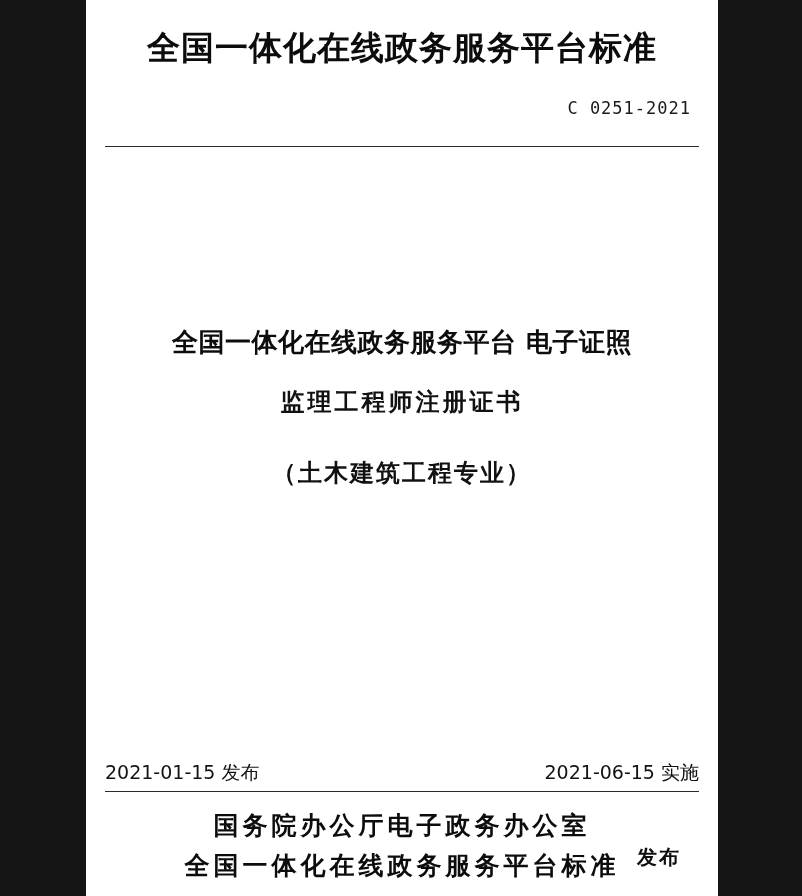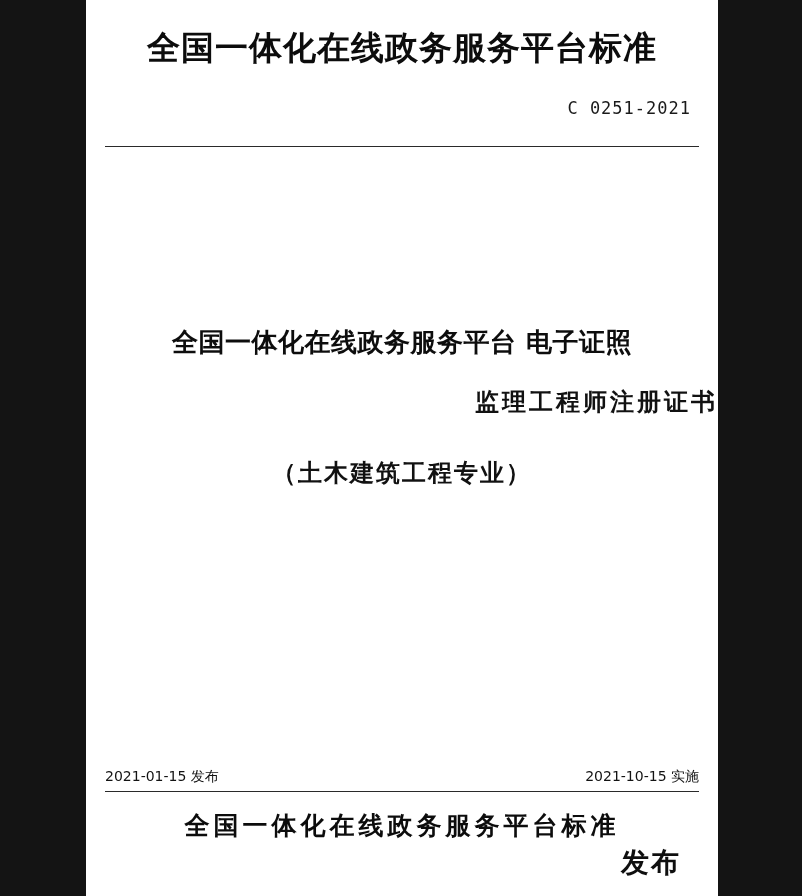--- a/index.html
+++ b/index.html
@@ -90,21 +90,20 @@
     letter-spacing: 0.5px;
     white-space: nowrap;
   }
   .sub-title {
     margin-top: 26px;
     font-family: "DejaVu Serif", "Liberation Serif", serif;
     font-weight: bold;
     font-size: 24px;
     color: #111;
     letter-spacing: 3px;
-    text-align: right;
   }
   .sub-title2 {
     margin-top: 39px;
     font-family: "DejaVu Serif", "Liberation Serif", serif;
     font-weight: bold;
     font-size: 24px;
     color: #111;
     letter-spacing: 2px;
   }
 
@@ -113,21 +112,21 @@
     position: absolute;
     left: 19px;
     right: 19px;
     top: 760px;
     height: 26px;
   }
   .date-left, .date-right {
     position: absolute;
     bottom: 0;
     font-family: "DejaVu Sans", "Liberation Sans", sans-serif;
-    font-size: 14px;
+    font-size: 19px;
     color: #131313;
     white-space: nowrap;
   }
   .date-left  { left: 0; }
   .date-right { right: 0; }
 
   .rule-bottom {
     position: absolute;
     left: 19px;
     right: 19px;
@@ -154,21 +153,21 @@
   }
   .issuer-line.second {
     
   }
   .publish-word {
     position: absolute;
     right: 18px;
     top: 38px;
     font-family: "DejaVu Serif", "Liberation Serif", serif;
     font-weight: bold;
-    font-size: 28px;
+    font-size: 20px;
     letter-spacing: 2px;
     color: #0f0f0f;
   }
 </style>
 </head>
 <body>
 
 <div id="page">
 
   <div class="gutter left"></div>
@@ -183,24 +182,25 @@
     <div class="rule-top"></div>
 
     <div class="center-block">
       <div class="main-title">全国一体化在线政务服务平台 电子证照</div>
       <div class="sub-title">监理工程师注册证书</div>
       <div class="sub-title2">（土木建筑工程专业）</div>
     </div>
 
     <div class="date-row">
       <div class="date-left">2021-01-15 发布</div>
-      <div class="date-right">2021-10-15 实施</div>
+      <div class="date-right">2021-06-15 实施</div>
     </div>
 
     <div class="rule-bottom"></div>
 
     <div class="issuer-block">
+      <div class="issuer-line">国务院办公厅电子政务办公室</div>
       <div class="issuer-line second">全国一体化在线政务服务平台标准</div>
       <div class="publish-word">发布</div>
     </div>
 
   </div>
 </div>
 
 </body></html>

